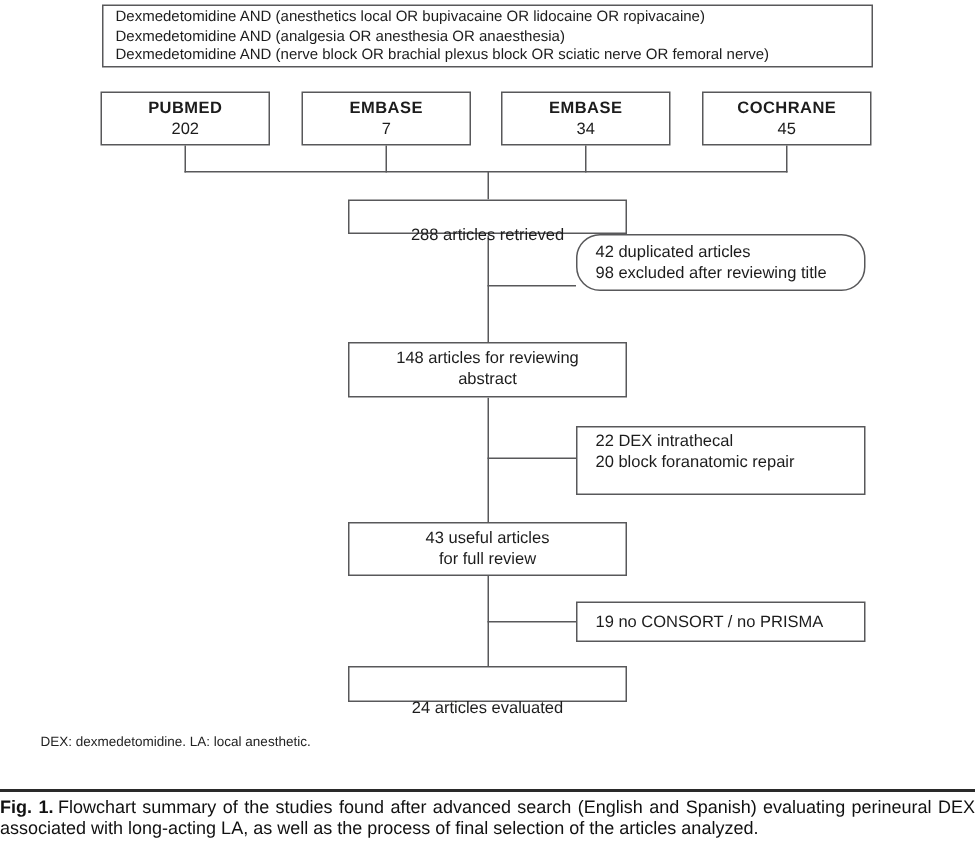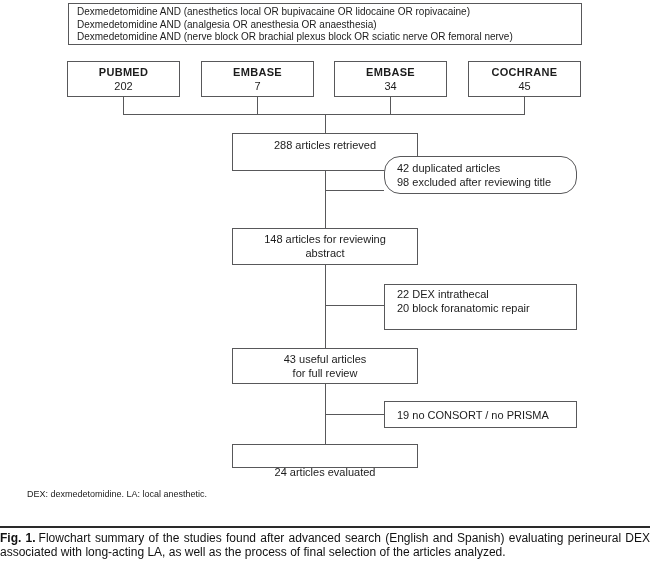--- a/index.html
+++ b/index.html
@@ -38,21 +38,21 @@
   .db-name { font-weight: bold; letter-spacing: 0.3px; }
   .db-pubmed   { left: 67px; }
   .db-embase   { left: 201px; }
   .db-lilacs   { left: 334px; }
   .db-cochrane { left: 468px; }
   
   .mb {
     left: 232px; width: 186px;
     text-align: center; font-size: 11px; line-height: 14px;
   }
-  .mb-1 { top: 133px; height: 38px; padding-top: 4px; }
+  .mb-1 { top: 133px; height: 23px; padding-top: 16px; }
   .mb-2 { top: 228px; height: 37px; padding-top: 3px; }
   .mb-3 { top: 348px; height: 36px; padding-top: 3px; }
   .mb-4 { top: 444px; height: 24px; padding-top: 20px; }
   
   .sb {
     left: 384px; width: 193px;
     font-size: 11px; line-height: 14px;
     padding-left: 12px; text-align: left;
   }
   .sb-1 { top: 156px; height: 38px; padding-top: 4px; border-radius: 16px; }

